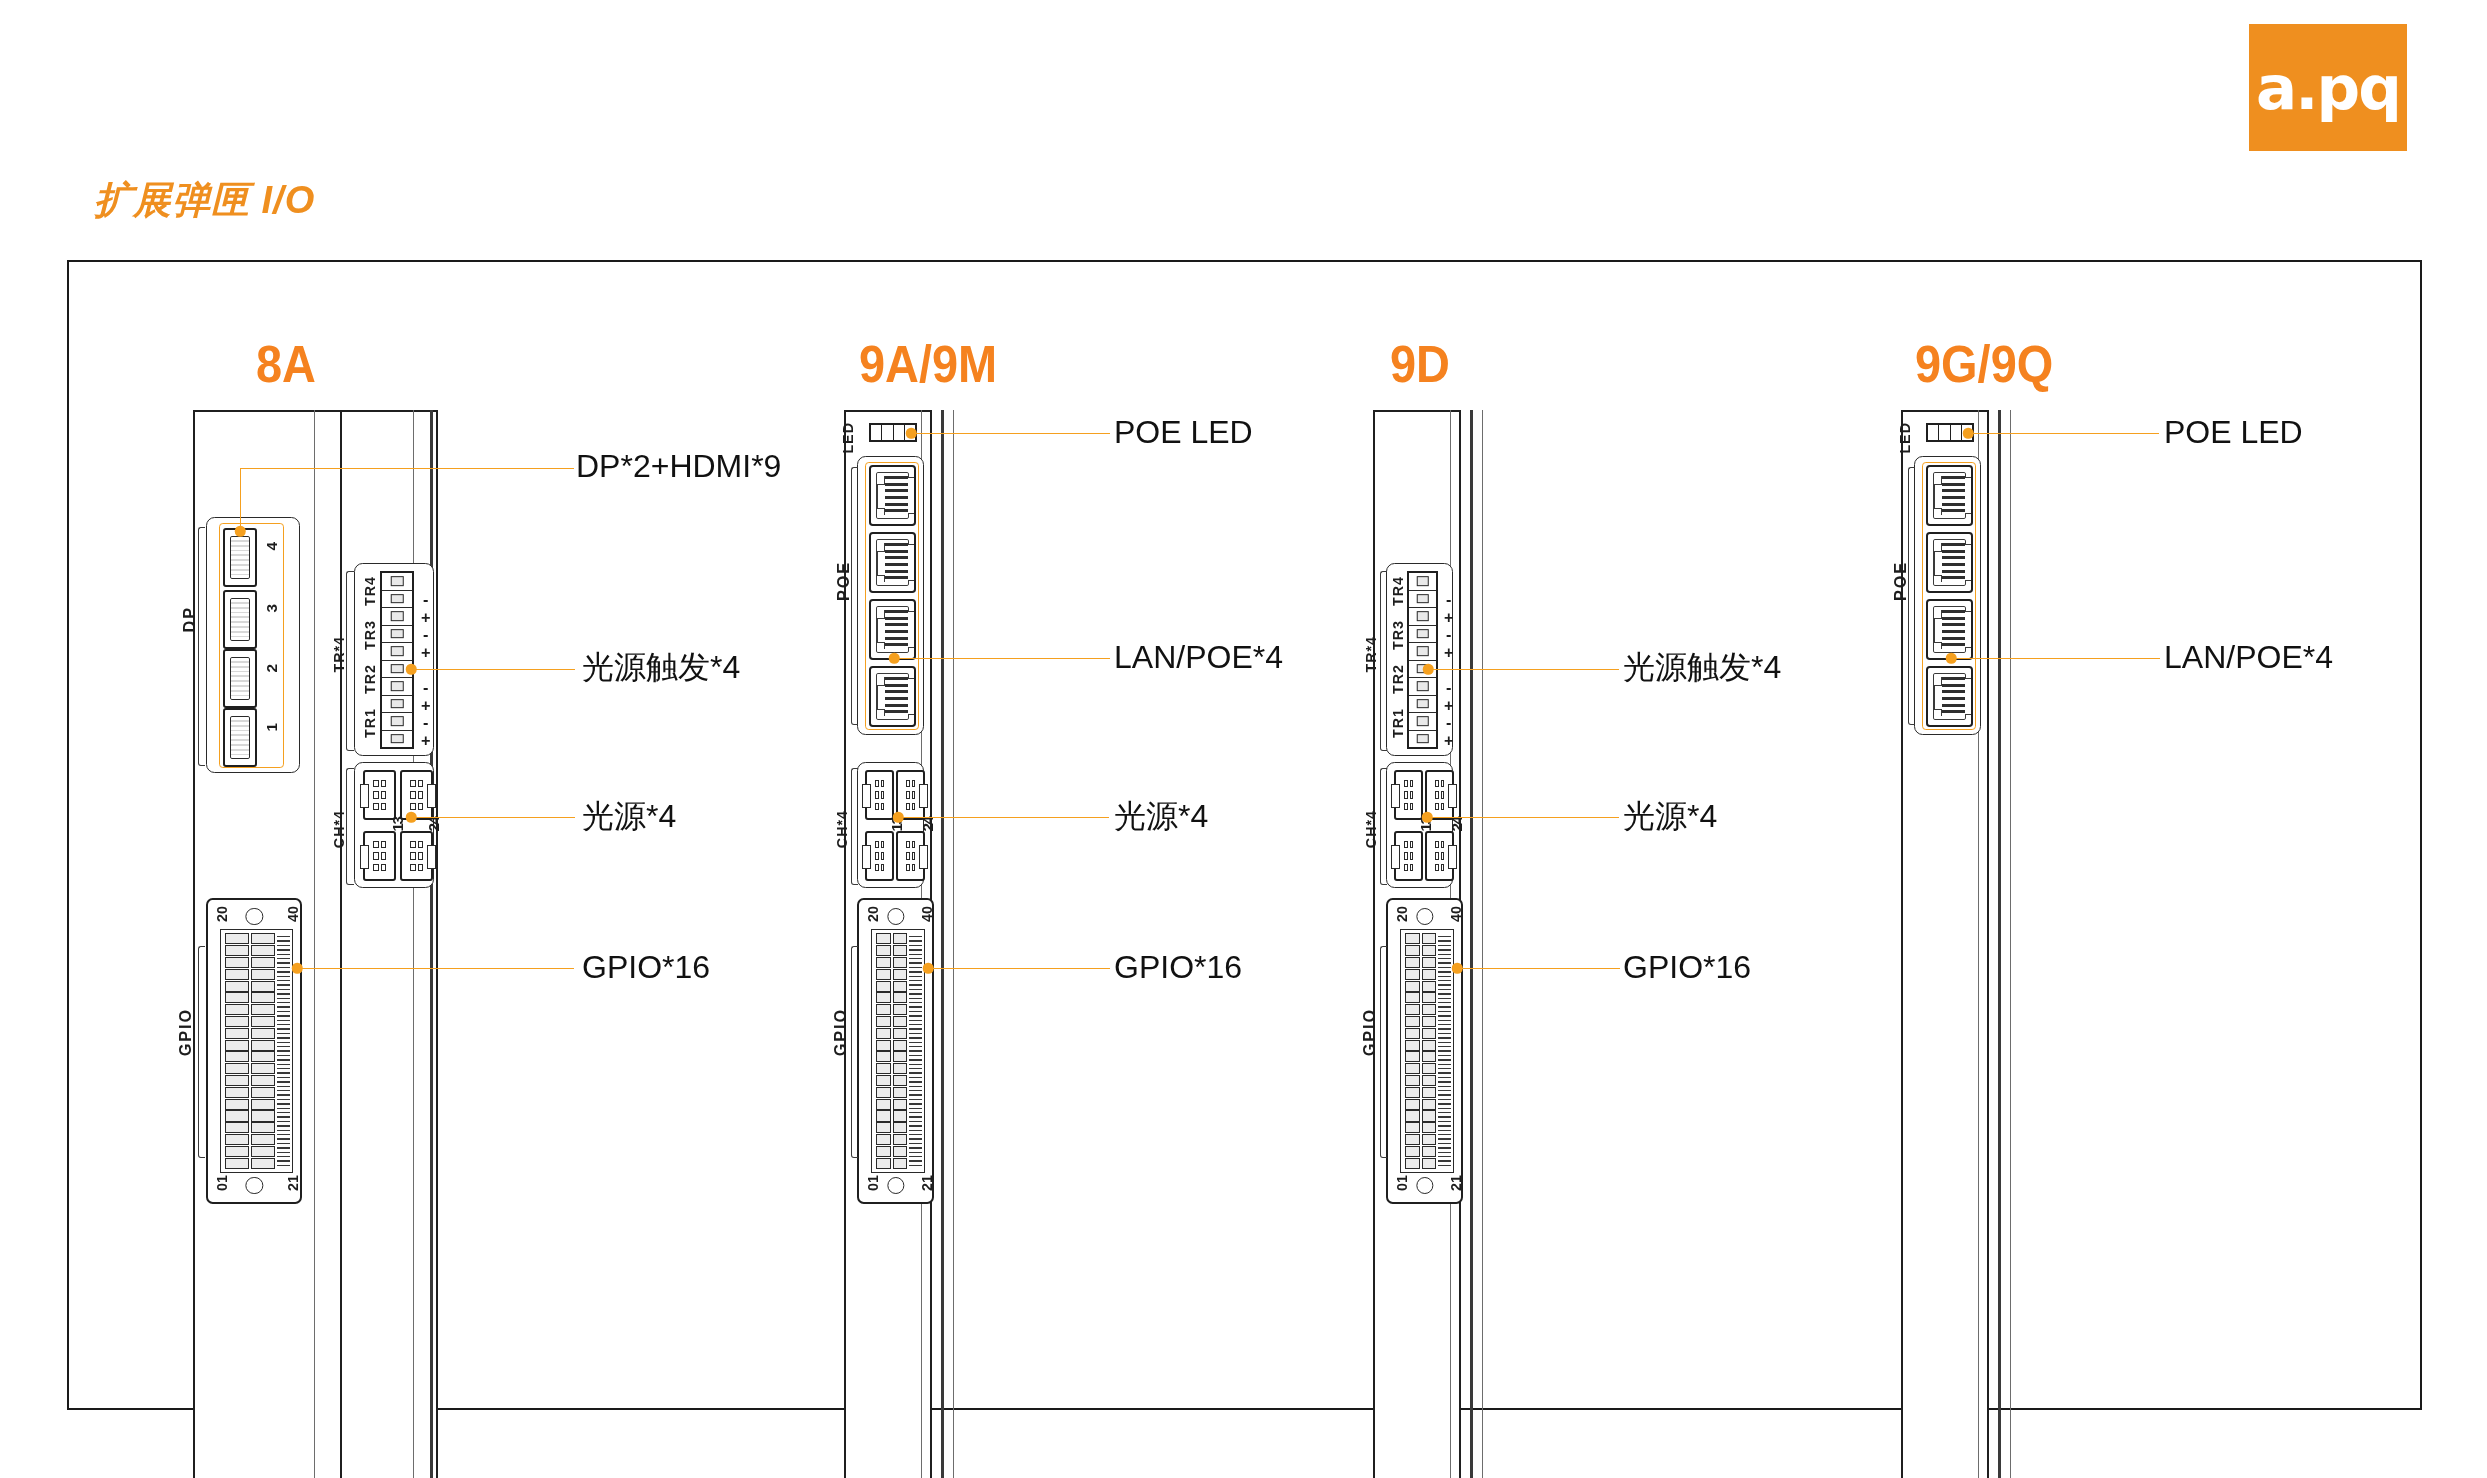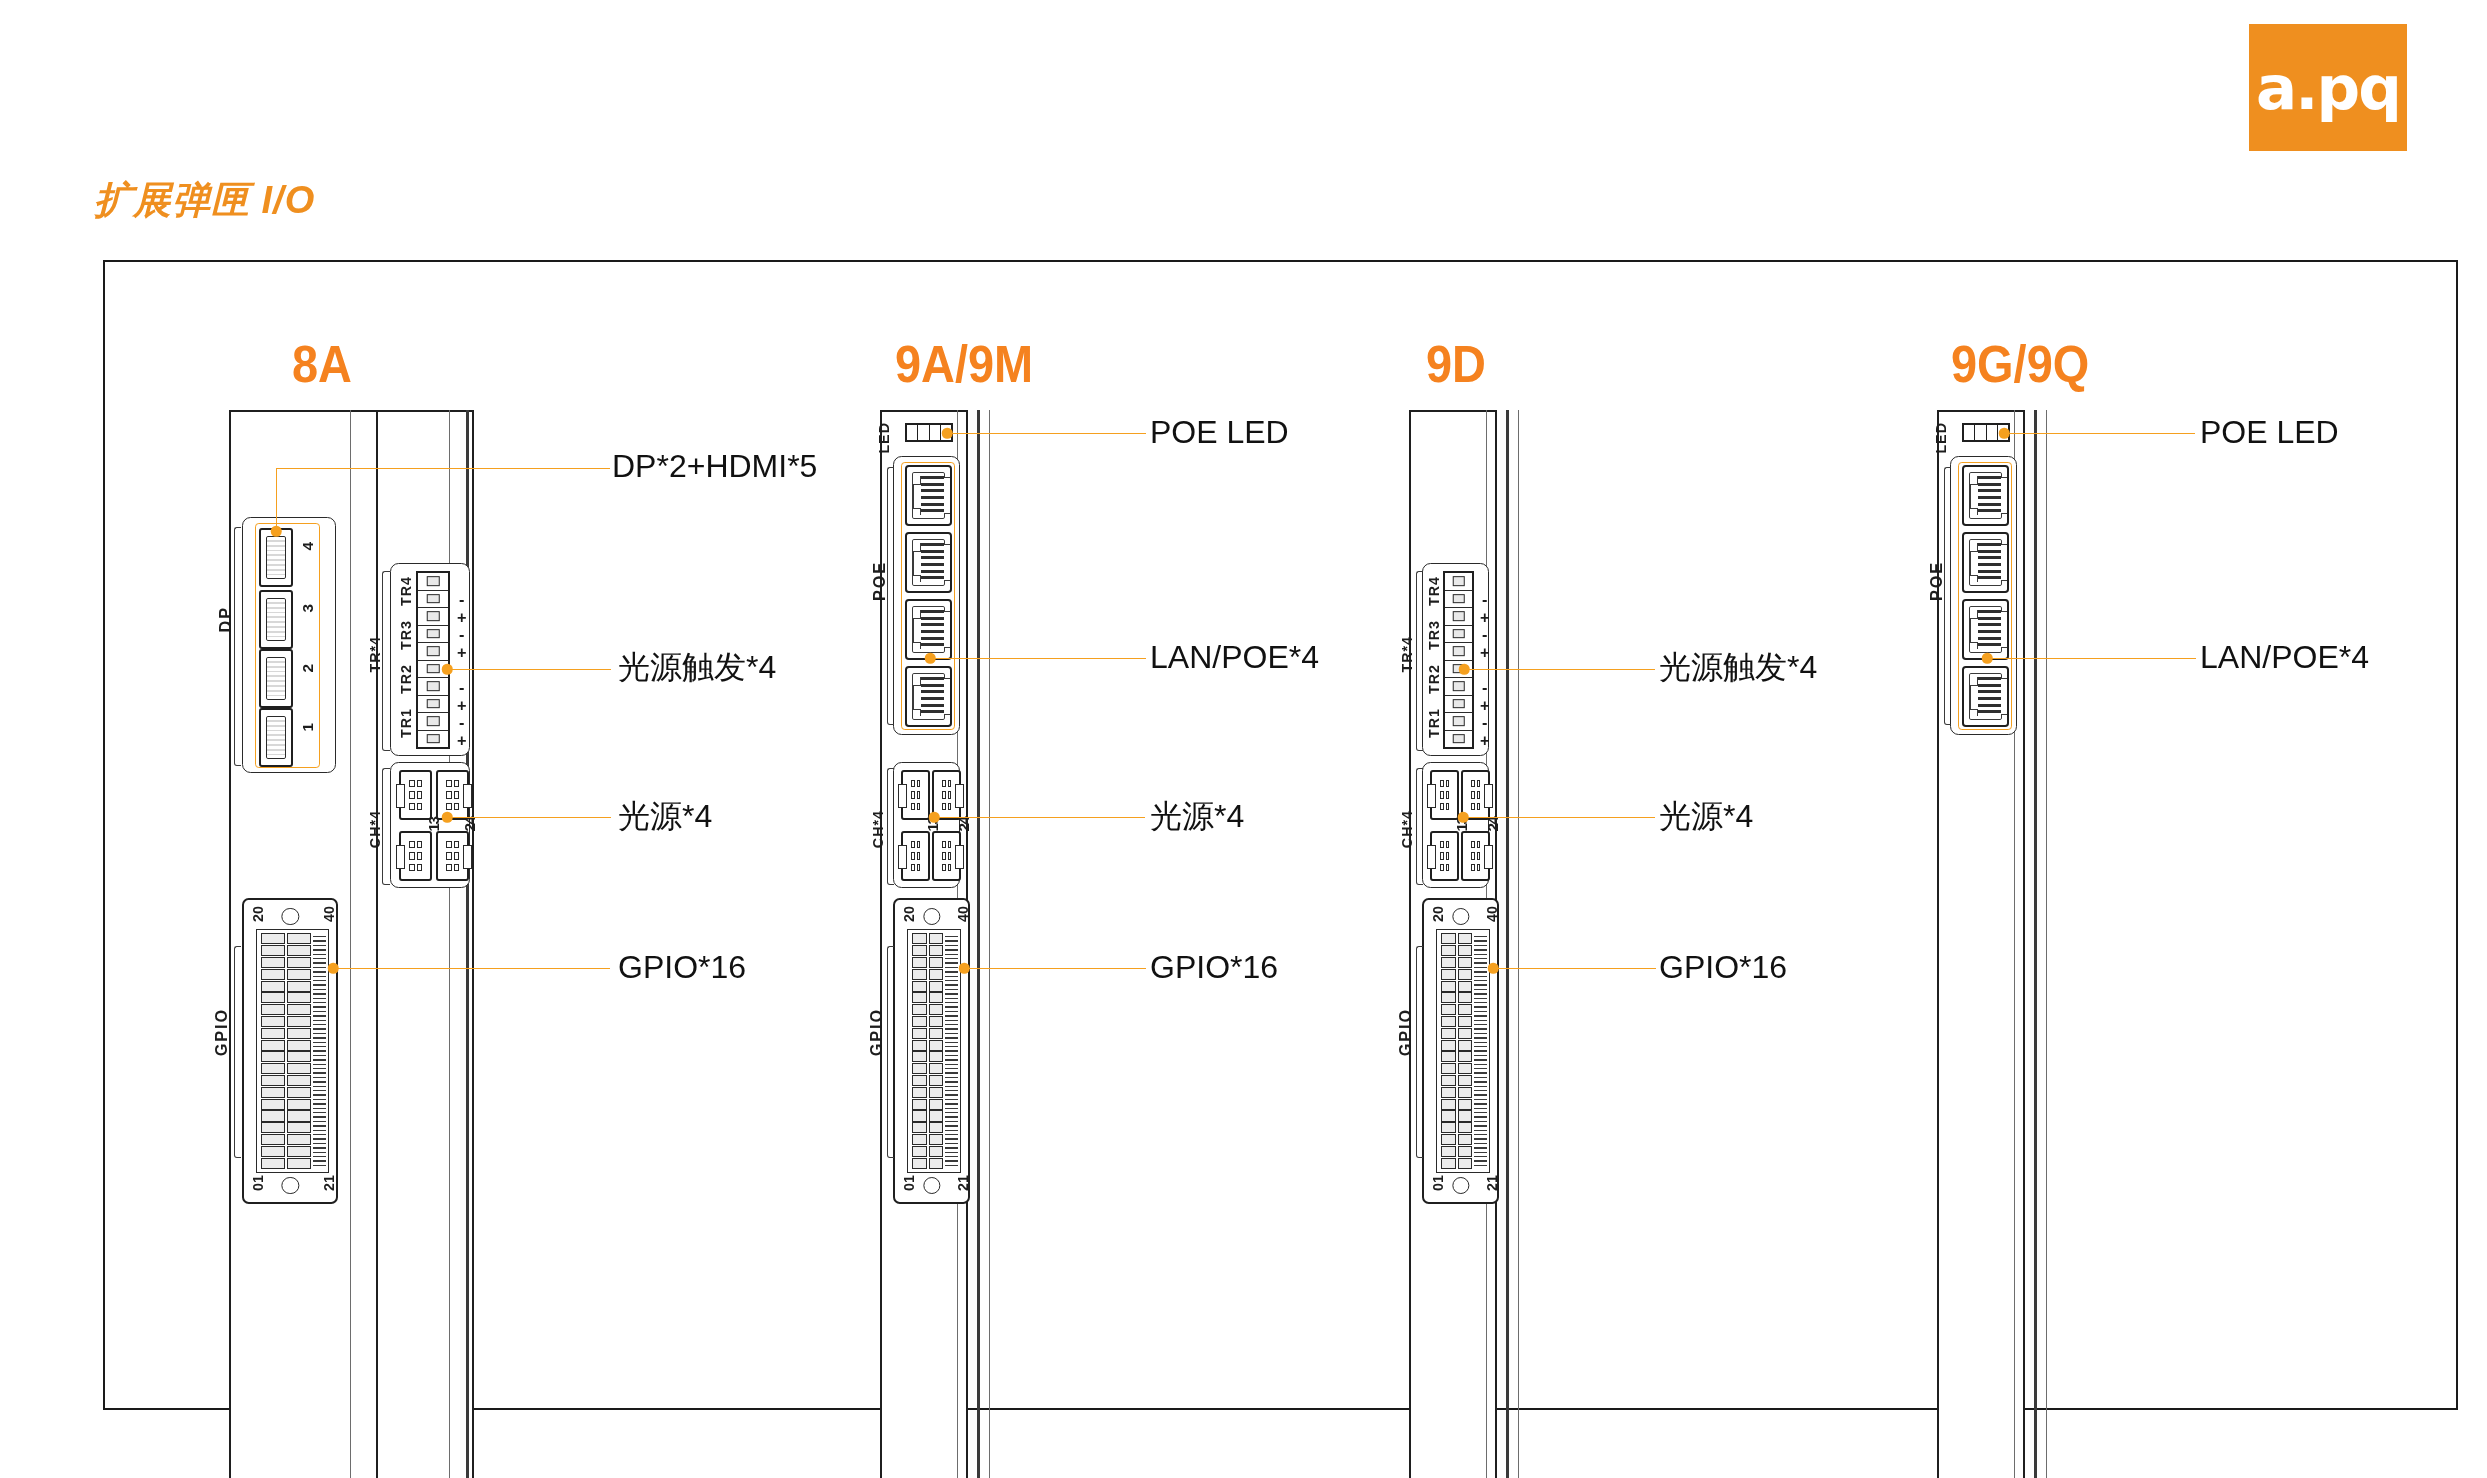--- a/index.html
+++ b/index.html
@@ -12,21 +12,21 @@
         background:#ef8f1f;display:flex;align-items:center;justify-content:center;}
   #logo .mark{font-size:61px;font-weight:700;color:#ffffff;letter-spacing:-1.9px;
         font-family:"DejaVu Sans",sans-serif;line-height:1;}
 
   
   #page-title{position:absolute;left:94px;top:175px;font-size:38px;font-weight:700;
         color:#ef8f1f;letter-spacing:1px;white-space:nowrap;font-style:italic;}
 
   
   #frame{position:absolute;left:67px;top:260px;width:2355px;height:1150px;
-        border:2.9px solid #1a1a1a;box-sizing:border-box;background:#fff;margin-left:36px;}
+        border:2.9px solid #1a1a1a;box-sizing:border-box;background:#fff;}
 
   
   .col-head{position:absolute;font-size:51px;font-weight:700;color:#f5821f;
         white-space:nowrap;line-height:1;letter-spacing:0px;
         font-family:"Liberation Sans",sans-serif;transform:scaleX(.92);
         transform-origin:left center;}
 
   
   .panel{position:absolute;box-sizing:border-box;}
   .face{position:absolute;left:0;top:0;bottom:0;border:2.4px solid #1f1f1f;
@@ -380,21 +380,21 @@
     <div class="vcap" style="left:-17px;top:598px;">GPIO</div>
     <div class="gpnum" style="left:21px;top:496px;">20</div>
     <div class="gpnum" style="left:92px;top:496px;">40</div>
     <div class="gpnum" style="left:21px;top:765px;">01</div>
     <div class="gpnum" style="left:92px;top:765px;">21</div>
   </div>
 
   <div class="dot" style="left:171px;top:269px;"></div>
   <div class="lead-v" style="left:171px;top:206px;height:64px;"></div>
   <div class="lead" style="left:171px;top:206px;width:334px;"></div>
-  <div class="callout" style="left:507px;top:188px;">DP*2+HDMI*5</div>
+  <div class="callout" style="left:507px;top:188px;">DP*2+HDMI*9</div>
 
   <div class="dot" style="left:342px;top:407px;"></div>
   <div class="lead" style="left:342px;top:407px;width:164px;"></div>
   <div class="callout" style="left:513px;top:389px;">光源触发*4</div>
 
   <div class="dot" style="left:342px;top:555px;"></div>
   <div class="lead" style="left:342px;top:555px;width:164px;"></div>
   <div class="callout" style="left:513px;top:538px;">光源*4</div>
 
   <div class="dot" style="left:228px;top:706px;"></div>

